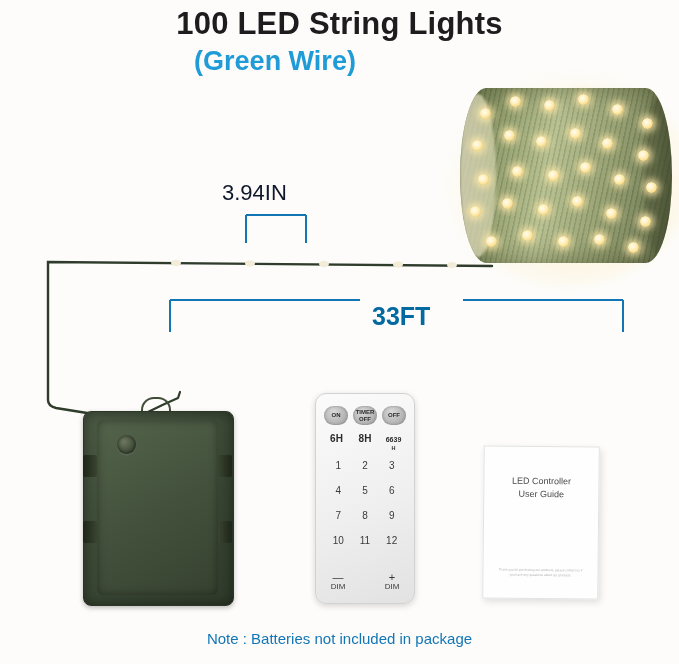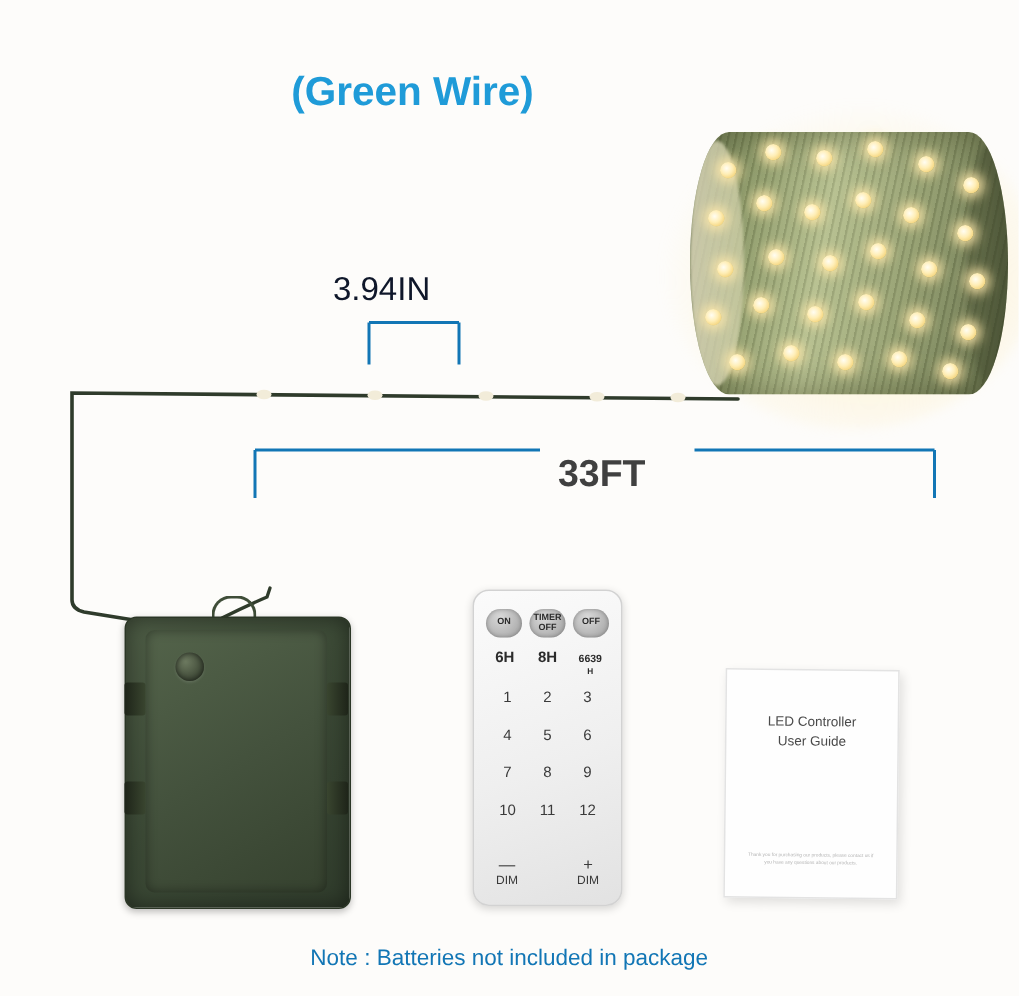--- a/index.html
+++ b/index.html
@@ -49,21 +49,21 @@
     left: 222px; top: 180px;
     font-size: 22px;
     font-weight: normal;
     color: #0f172a;
   }
   .label-length {
     position: absolute;
     left: 372px; top: 302px;
     font-size: 25px;
     font-weight: bold;
-    color: #404040;
+    color: #0369a1;
   }
 
   
   .overlay-svg {
     position: absolute;
     left: 0; top: 0;
     width: 679px;
     height: 664px;
     pointer-events: none;
   }
@@ -318,20 +318,21 @@
     text-align: center;
     font-size: 15px;
     color: #1276b5;
   }
 </style>
 </head>
 <body>
 
 <div id="product-infographic">
 
+  <div class="title-main">100 LED String Lights</div>
   <div class="title-sub">(Green Wire)</div>
 
   <div class="coil-wrap">
     <div class="coil-glow"></div>
     <div class="coil-body">
       <div class="coil-left-cap"></div>
       <div class="coil-right-cap"></div>
     </div>
     <div class="bulb" style="left:28px;  top:30px;"></div>
     <div class="bulb" style="left:58px;  top:18px;"></div>

